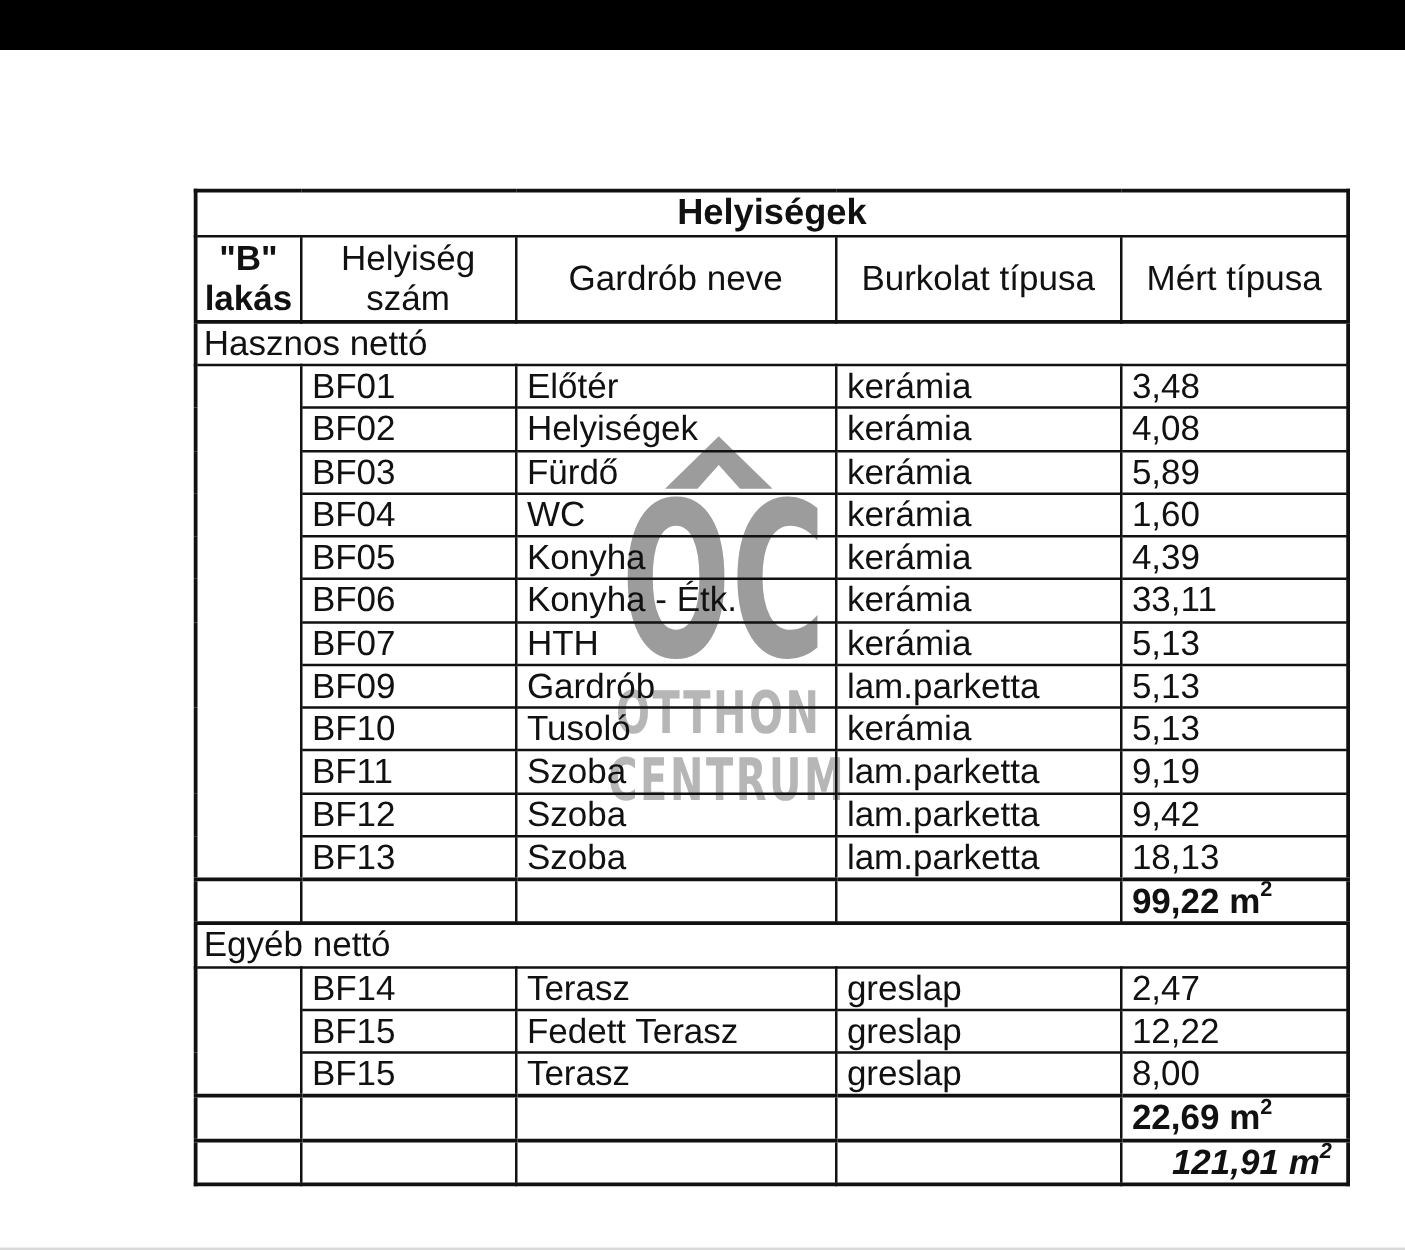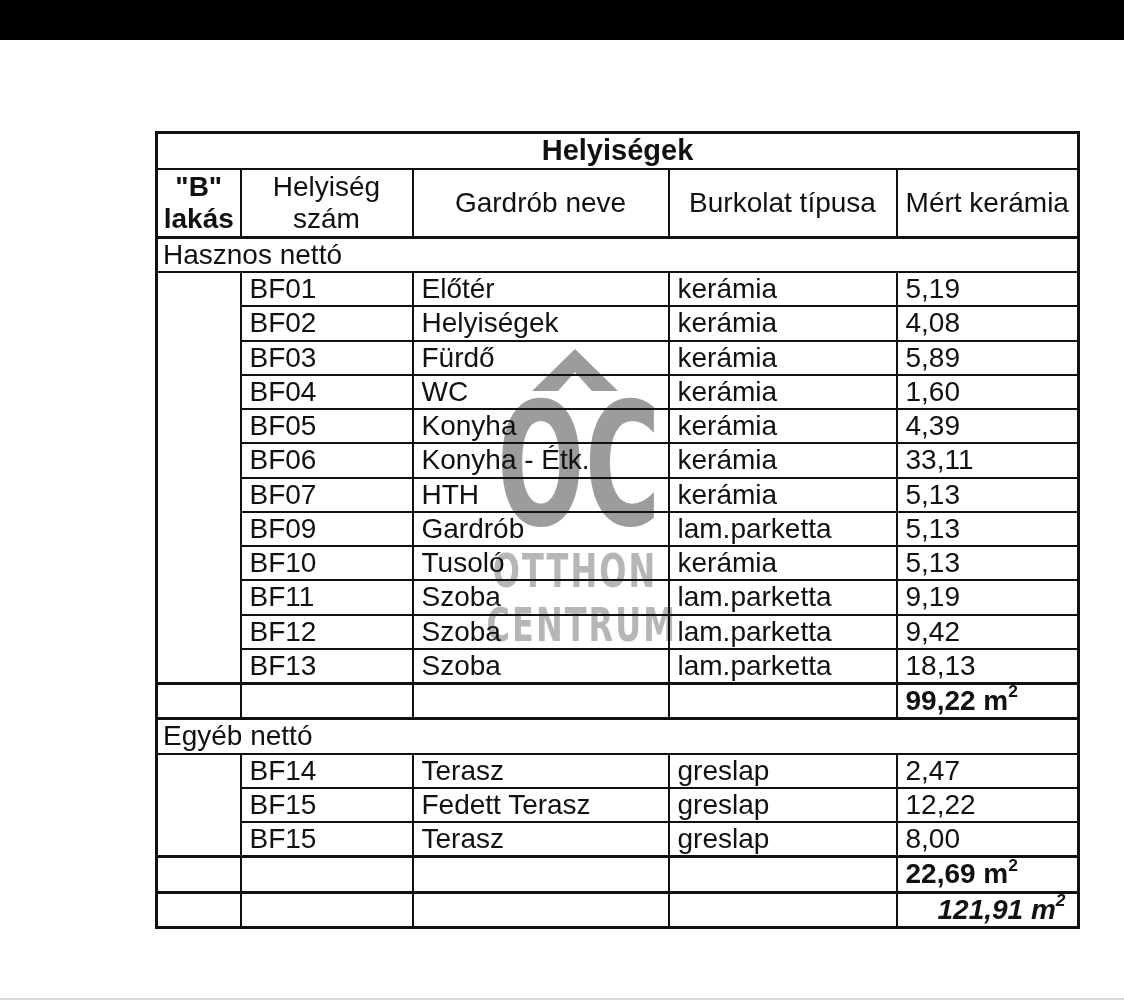--- a/index.html
+++ b/index.html
@@ -68,21 +68,21 @@
     color: #111111;
   }
   .doc-table td {
     border: 2px solid #111111;
     vertical-align: middle;
     padding: 0 0 0 8px;
     background: transparent;
     overflow: hidden;
     white-space: nowrap;
   }
-  .doc-table { border: 3px solid #111111; }
+  .doc-table { border: 3px solid #111111; margin-top: 20px; }
   .row-title td {
     height: 36px;
     text-align: center;
     font-weight: bold;
     font-size: 29px;
     padding: 0;
   }
   .row-header td {
     height: 68px;
     text-align: center;
@@ -140,33 +140,33 @@
         <td colspan="5">Helyiségek</td>
       </tr>
 
       <tr class="row-header">
         <td class="apartment">"B"
 lakás</td>
         <td>Helyiség
 szám</td>
         <td>Gardrób neve</td>
         <td>Burkolat típusa</td>
-        <td>Mért kerámia</td>
+        <td>Mért típusa</td>
       </tr>
 
       <tr class="row-section">
         <td colspan="5">Hasznos nettó</td>
       </tr>
 
       <tr class="row-data">
         <td rowspan="12"></td>
         <td>BF01</td>
         <td>Előtér</td>
         <td>kerámia</td>
-        <td>5,19</td>
+        <td>3,48</td>
       </tr>
       <tr class="row-data">
         <td>BF02</td>
         <td>Helyiségek</td>
         <td>kerámia</td>
         <td>4,08</td>
       </tr>
       <tr class="row-data">
         <td>BF03</td>
         <td>Fürdő</td>

